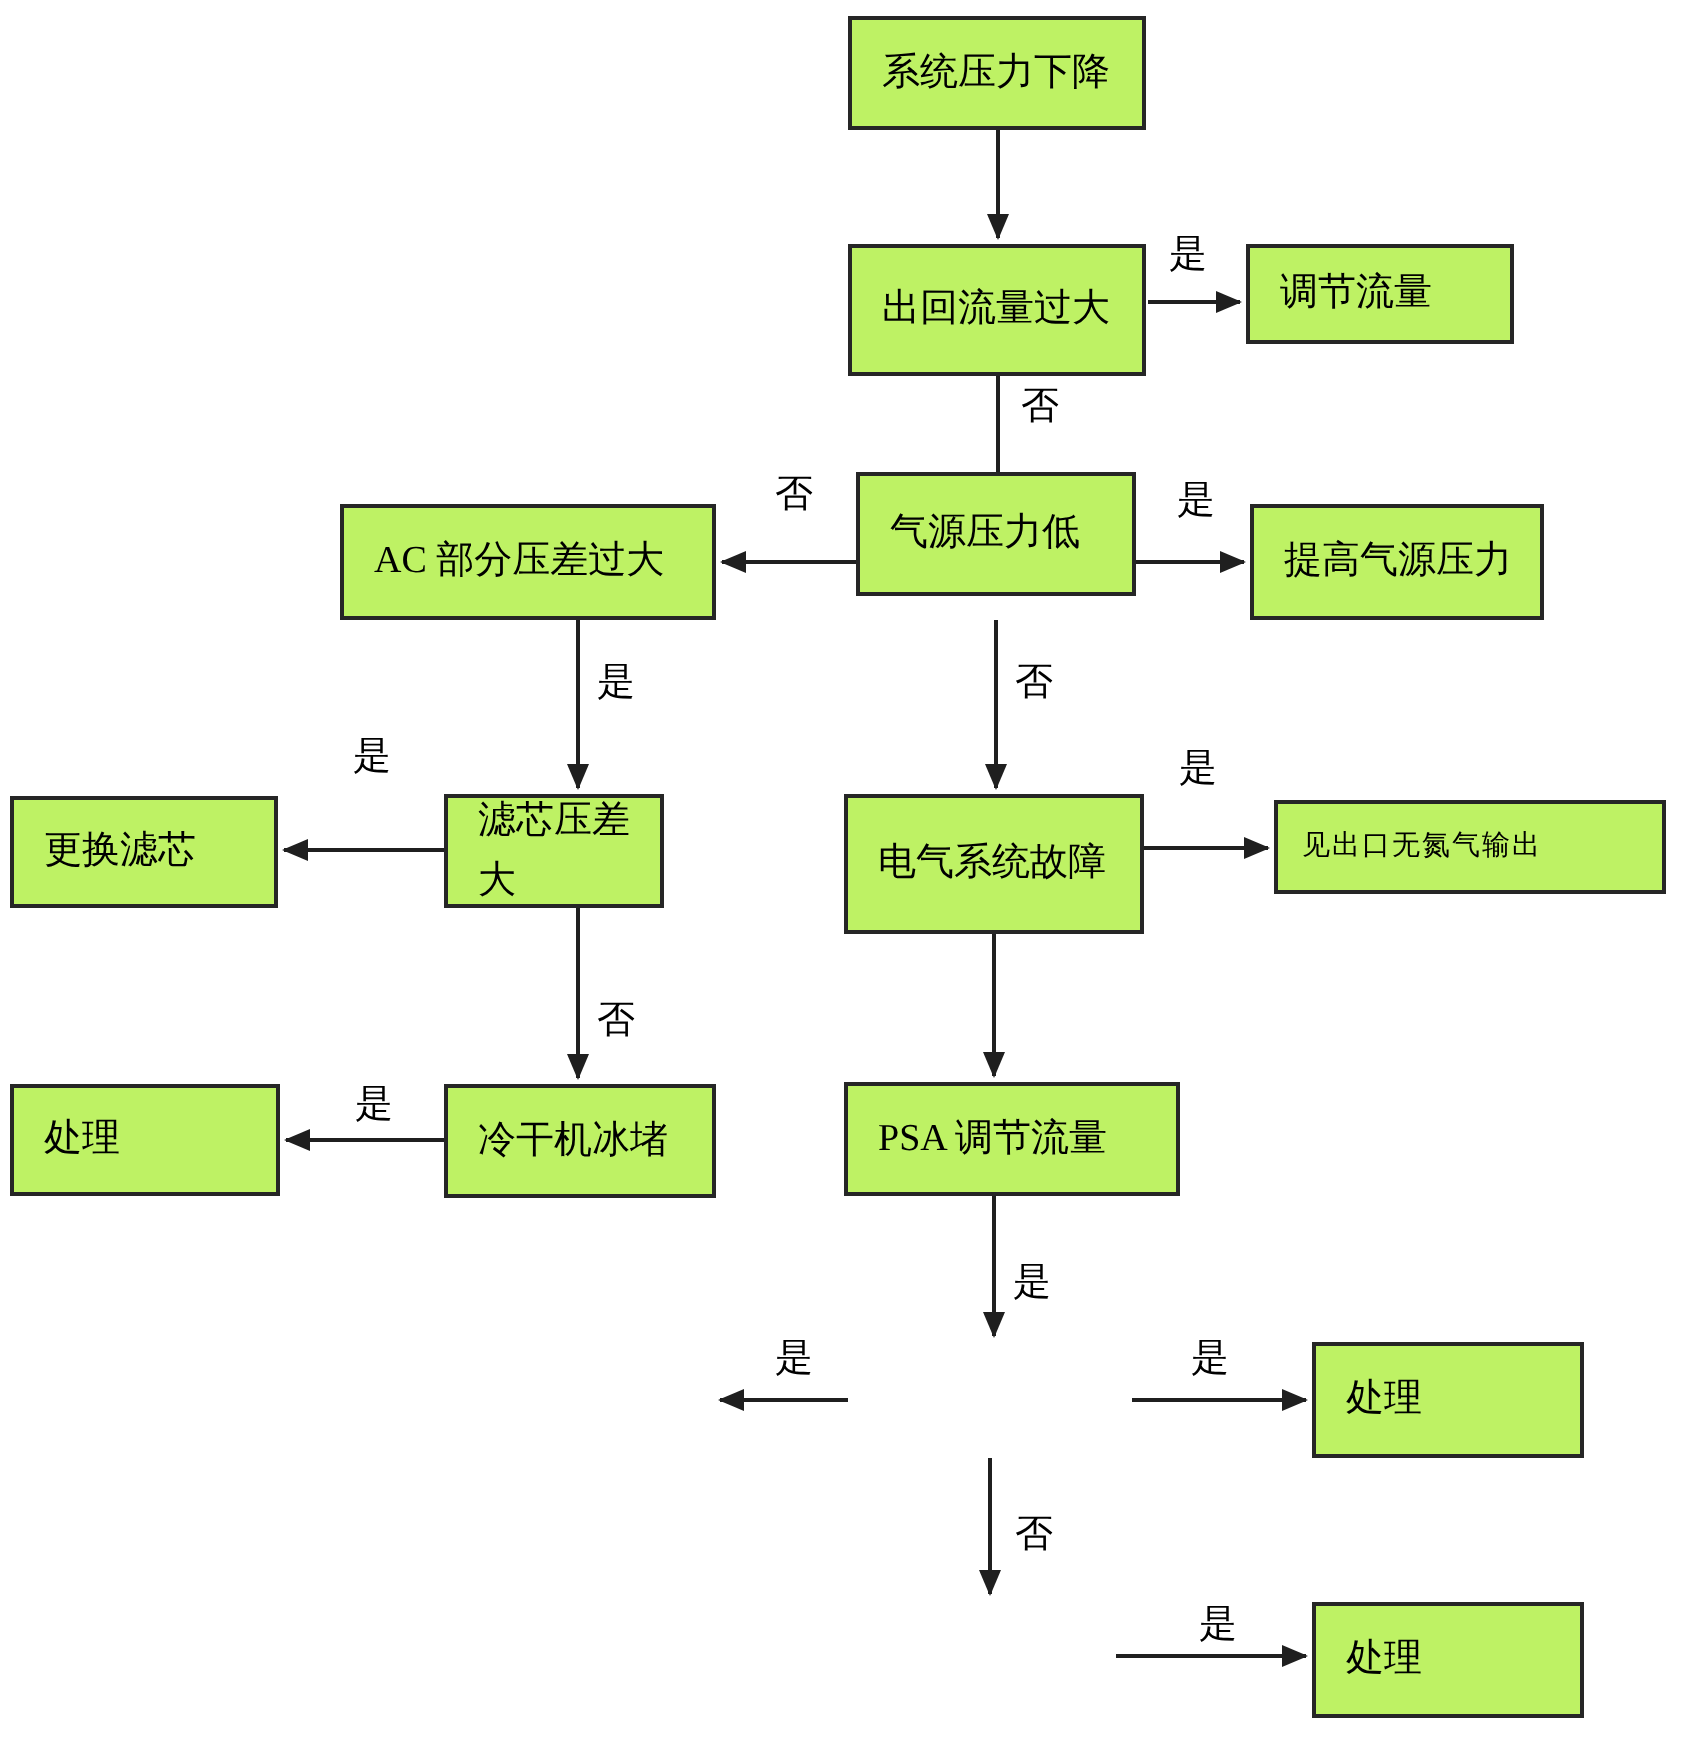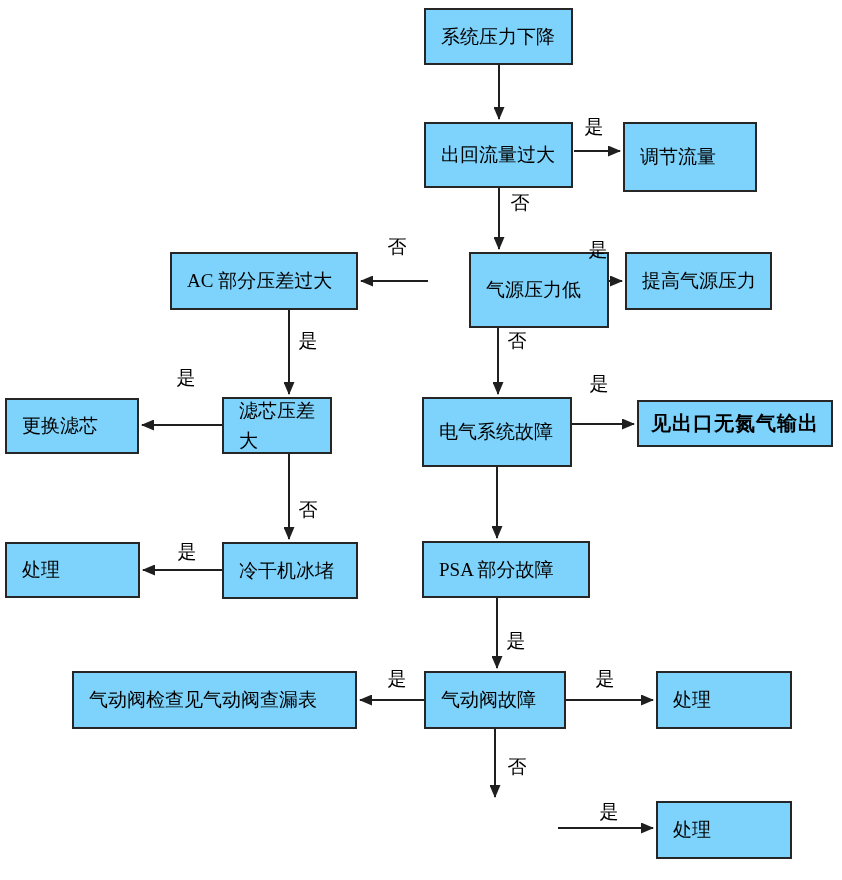--- a/index.html
+++ b/index.html
@@ -3,27 +3,27 @@
 <meta charset="utf-8">
 <style>
   html,body{margin:0;padding:0;background:#ffffff;}
   .stage{
     position:relative;width:842px;height:880px;background:#ffffff;
     font-family:"Liberation Serif","DejaVu Serif",serif;color:#000;
     overflow:hidden;
   }
   .node{
     position:absolute;box-sizing:border-box;
-    border:2px solid #262626;background:#7dd3fc;
+    border:2px solid #262626;background:#bef264;
     display:flex;align-items:center;
     padding-left:15px;padding-right:4px;
     font-size:19px;line-height:1.55;color:#000;
     white-space:pre-line;
   }
-  .node.bold{font-weight:bold;font-size:20px;letter-spacing:1px;padding-left:12px;}
+  .node.bold{font-weight:normal;font-size:14px;letter-spacing:1px;padding-left:12px;}
   .edge-label{
     position:absolute;transform:translate(-50%,-50%);
     font-size:19px;color:#000;white-space:nowrap;
   }
   svg.arrows{position:absolute;left:0;top:0;width:842px;height:880px;}
   svg.arrows line{stroke:#1f1f1f;stroke-width:2;}
 </style>
 </head>
 <body>
 
@@ -49,33 +49,31 @@
     <line x1="222" y1="570" x2="143" y2="570" marker-end="url(#ah)"></line>
     <line x1="497" y1="598" x2="497" y2="668" marker-end="url(#ah)"></line>
     <line x1="424" y1="700" x2="360" y2="700" marker-end="url(#ah)"></line>
     <line x1="566" y1="700" x2="653" y2="700" marker-end="url(#ah)"></line>
     <line x1="495" y1="729" x2="495" y2="797" marker-end="url(#ah)"></line>
     <line x1="558" y1="828" x2="653" y2="828" marker-end="url(#ah)"></line>
   </svg>
 
   <div class="node" style="left:424px;top:8px;width:149px;height:57px;">系统压力下降</div>
   <div class="node" style="left:424px;top:122px;width:149px;height:66px;">出回流量过大</div>
-  <div class="node" style="left:623px;top:122px;width:134px;height:70px;">调节流量</div>
+  <div class="node" style="left:623px;top:122px;width:134px;height:50px;">调节流量</div>
   <div class="node" style="left:170px;top:252px;width:188px;height:58px;text-align:right;">AC 部分压差过大</div>
-  <div class="node" style="left:428px;top:252px;width:140px;height:76px;margin-left:41px;">气源压力低</div>
+  <div class="node" style="left:428px;top:236px;width:140px;height:62px;">气源压力低</div>
   <div class="node" style="left:5px;top:398px;width:134px;height:56px;">更换滤芯</div>
   <div class="node" style="left:625px;top:252px;width:147px;height:58px;">提高气源压力</div>
   <div class="node" style="left:222px;top:397px;width:110px;height:57px;">滤芯压差大</div>
   <div class="node" style="left:422px;top:397px;width:150px;height:70px;">电气系统故障</div>
   <div class="node bold" style="left:637px;top:400px;width:196px;height:47px;">见出口无氮气输出</div>
   <div class="node" style="left:5px;top:542px;width:135px;height:56px;">处理</div>
   <div class="node" style="left:222px;top:542px;width:136px;height:57px;">冷干机冰堵</div>
-  <div class="node" style="left:422px;top:541px;width:168px;height:57px;">PSA 部分故障</div>
-  <div class="node" style="left:72px;top:671px;width:285px;height:58px;">气动阀检查见气动阀查漏表</div>
-  <div class="node" style="left:424px;top:671px;width:142px;height:58px;">气动阀故障</div>
+  <div class="node" style="left:422px;top:541px;width:168px;height:57px;">PSA 调节流量</div>
   <div class="node" style="left:656px;top:671px;width:136px;height:58px;">处理</div>
   <div class="node" style="left:656px;top:801px;width:136px;height:58px;">处理</div>
 
   <span class="edge-label" style="left:594px;top:127px;">是</span>
   <span class="edge-label" style="left:520px;top:203px;">否</span>
   <span class="edge-label" style="left:397px;top:247px;">否</span>
   <span class="edge-label" style="left:598px;top:250px;">是</span>
   <span class="edge-label" style="left:308px;top:341px;">是</span>
   <span class="edge-label" style="left:517px;top:341px;">否</span>
   <span class="edge-label" style="left:186px;top:378px;">是</span>

